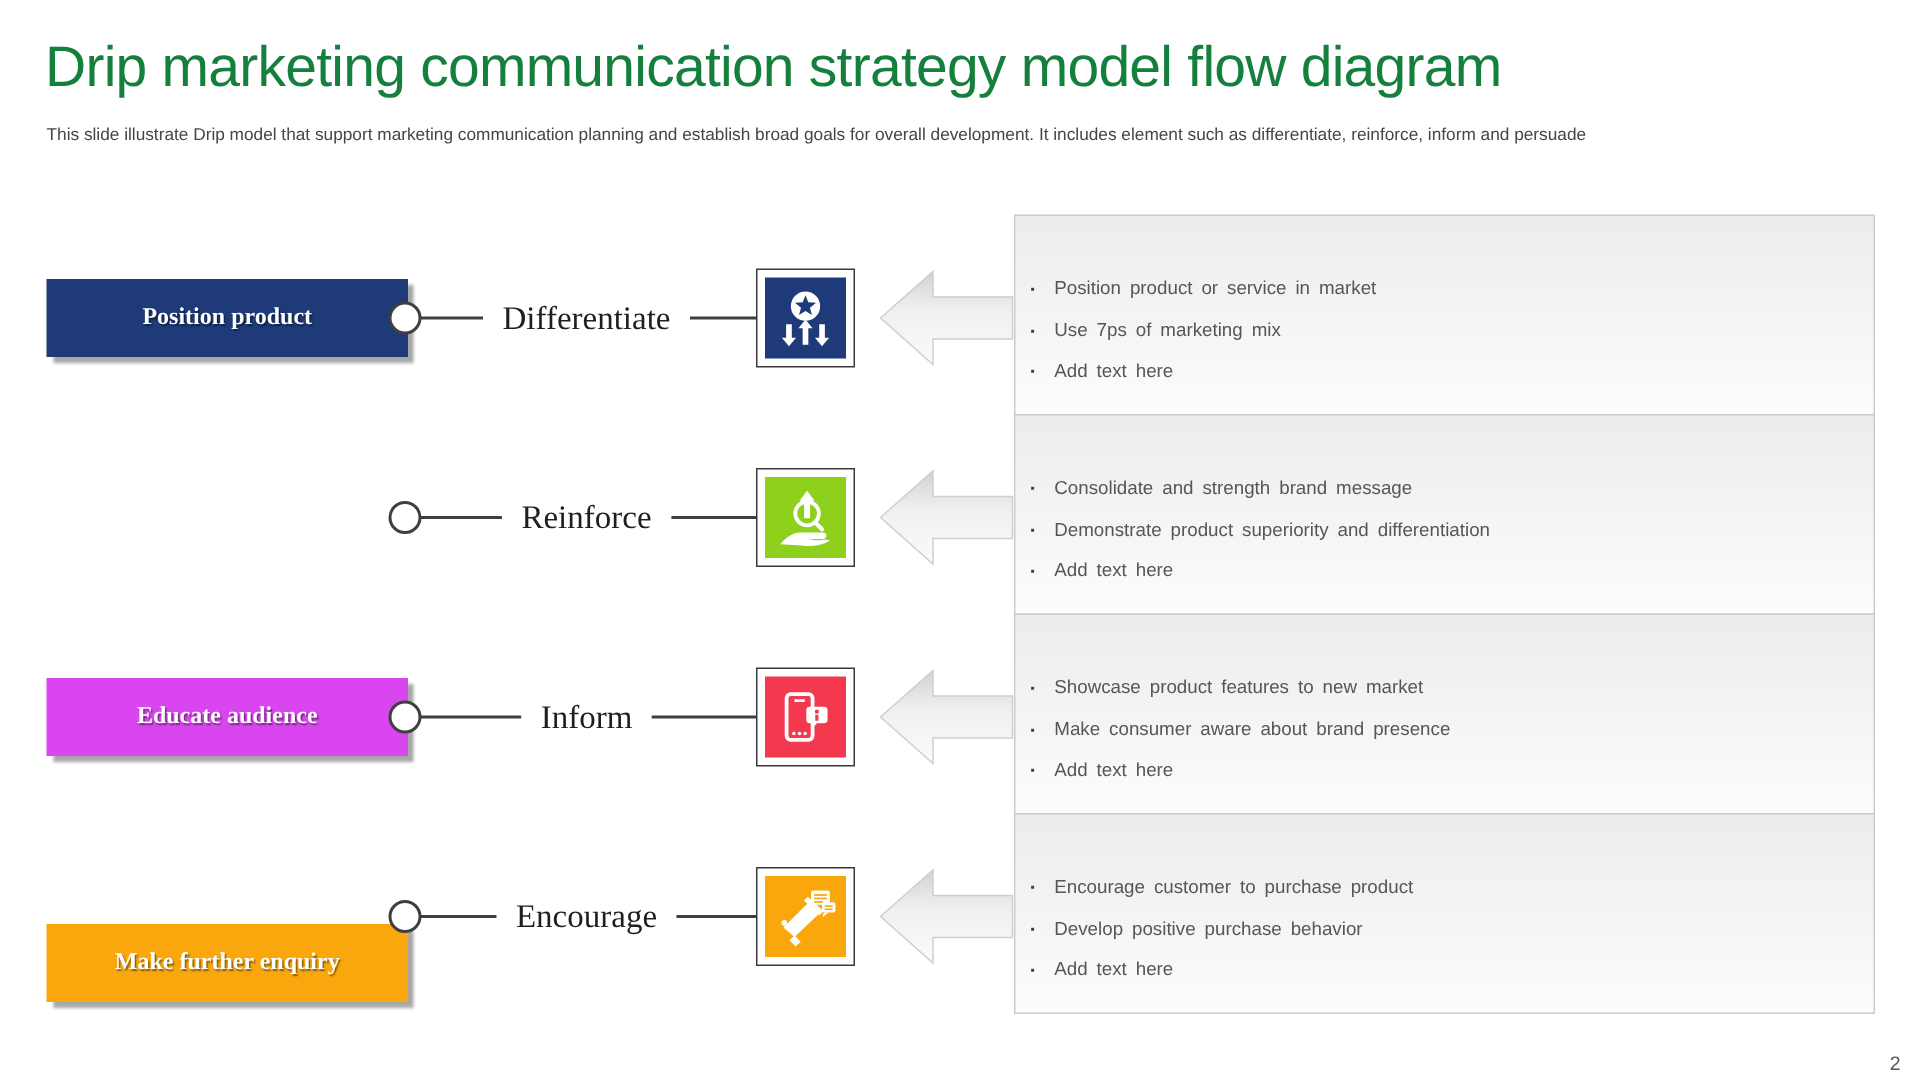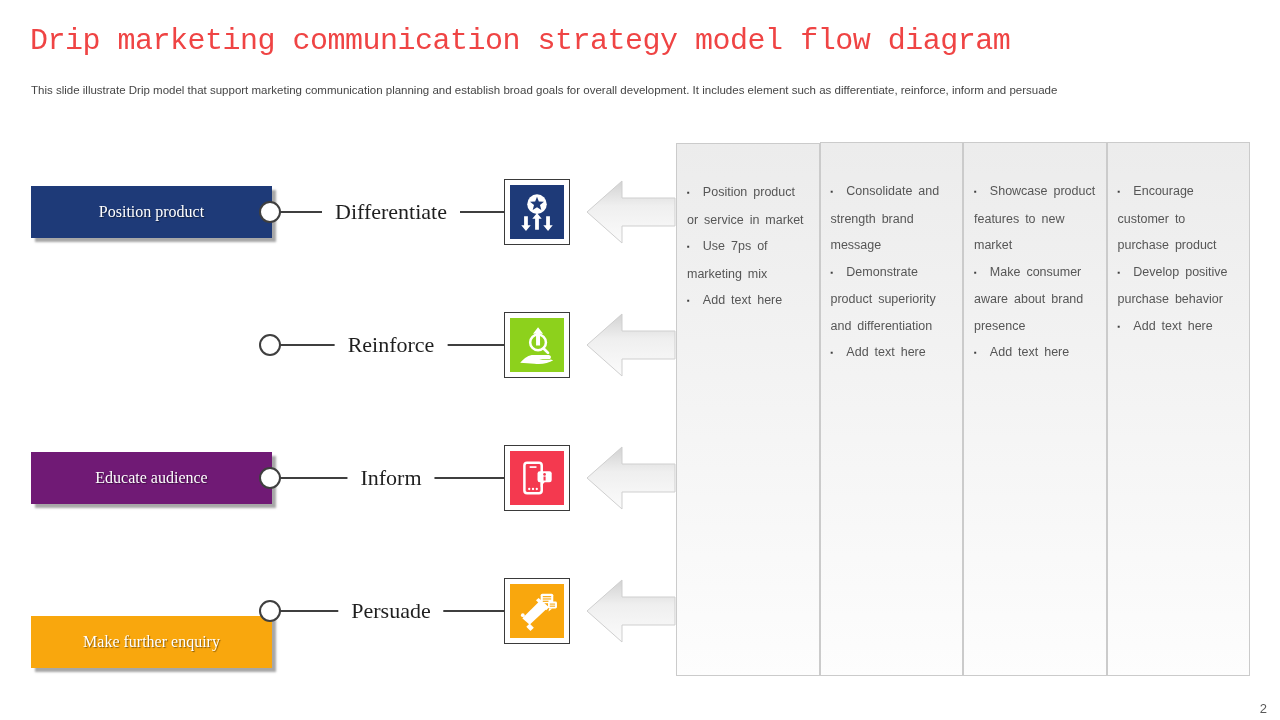--- a/index.html
+++ b/index.html
@@ -1,47 +1,47 @@
 <!DOCTYPE html>
 <html><head>
 <meta charset="utf-8">
 <style>
   * { margin: 0; padding: 0; box-sizing: border-box; }
   html,body { width: 1280px; height: 720px; background: #fff; overflow: hidden; }
   .slide { position: relative; width: 1280px; height: 720px; background: #fff;
            font-family: "Liberation Sans", sans-serif; }
 
-  .title { position: absolute; left: 30px; top: 24px; font-family: Liberation Mono, monospace;
-           font-size: 30px; font-weight: 400; color: #ef4444; letter-spacing: -0.5px; white-space: nowrap; }
+  .title { position: absolute; left: 30px; top: 24px; font-family: Liberation Sans, sans-serif;
+           font-size: 38px; font-weight: 400; color: #15803d; letter-spacing: -0.5px; white-space: nowrap; }
   .subtitle { position: absolute; left: 31px; top: 84px; font-size: 11.5px; color: #454545; white-space: nowrap; }
 
   .banner { position: absolute; left: 31px; width: 241px; height: 52px;
             display: flex; align-items: center; justify-content: center;
             box-shadow: 4px 4px 2px rgba(95,95,95,.55); }
-  .banner span { font-family: "Liberation Serif", serif; font-weight: 400; font-size: 16px;
+  .banner span { font-family: "Liberation Serif", serif; font-weight: 700; font-size: 16px;
                  color: #fff; text-shadow: 1px 1px 1px rgba(0,0,0,.45); }
 
   .node-circle { position: absolute; left: 259px; width: 22px; height: 22px; border-radius: 50%;
                  background: #fff; border: 2px solid #3f3f3f; z-index: 3; }
 
   .connector { position: absolute; left: 280px; width: 226px; height: 2px; background: #3f3f3f; z-index: 1; }
 
   .stage-label { position: absolute; left: 391px; transform: translate(-50%,-50%); z-index: 2;
                  background: #fff; padding: 2px 13px; font-family: "Liberation Serif", serif;
                  font-size: 22px; color: #1f1f1f; white-space: nowrap; }
 
   .icon-tile { position: absolute; left: 504px; width: 66px; height: 66px; background: #fff;
                border: 1px solid #3a3a3a; display: flex; align-items: center; justify-content: center; z-index: 2; }
   .icon-inner { width: 54px; height: 54px; display: flex; align-items: center; justify-content: center; }
   .icon-inner svg { width: 42px; height: 42px; }
 
   .arrow { position: absolute; left: 586px; width: 90px; height: 68px; z-index: 1; }
 
   .panels { position: absolute; left: 676px; top: 143px; width: 574px; height: 533px;
-            display: flex; }
+            display: flex; flex-direction: column; }
   .panel { flex: 1; border: 1px solid #cbcbcb; margin-top: -1px;
            background: linear-gradient(180deg, #ececec 0%, #f4f4f4 50%, #fdfdfd 100%); }
   .panel:first-child { margin-top: 0; }
   .panel ul { list-style: none; padding: 35px 10px 0 10px; }
   .panel li { font-size: 12.5px; color: #565656; line-height: 26.5px; word-spacing: 2.5px; }
   .panel li::before { content: "▪"; color: #3f3f3f; font-size: 8px; vertical-align: 1px; margin-right: 13px; }
 
   .footer { position: absolute; left: 0; right: 0; bottom: 8px; text-align: center;
             font-size: 11.5px; color: #555; }
   .page-num { position: absolute; right: 13px; bottom: 4px; font-size: 13px; color: #595959; }
@@ -92,21 +92,21 @@
         <line x1="26.5" y1="23.5" x2="30.5" y2="27.5" stroke="#fff" stroke-width="2.6" stroke-linecap="round"></line>
         <polygon fill="#fff" points="21,3 25.8,9.4 22.9,9.4 22.9,20.5 19.1,20.5 19.1,9.4 16.2,9.4"></polygon>
         <path fill="#fff" d="M4,37 C8,32 12.5,29.5 16.5,29.5 L31,29.5 C34,29.5 34,33.6 31,33.6 L22,33.6 C26,34.6 30,34.6 33,33.9 L35.5,34.6 C31,37.6 23.5,38.8 17.5,37.8 Z"></path>
       </svg>
     </div>
   </div>
   <svg class="arrow" style="top:311px" viewBox="0 0 90 68">
     <polygon points="1,34 36,3 36,20 89,20 89,48 36,48 36,65" fill="url(#arrowGrad)" stroke="#cfcfcf" stroke-width="1"></polygon>
   </svg>
 
-  <div class="banner" style="top: 452px; background-color: #701a75; --c: #f4394f;">
+  <div class="banner" style="top: 452px; background-color: #d946ef; --c: #f4394f;">
     <span>Educate audience</span>
   </div>
   <div class="node-circle" style="top:467px"></div>
   <div class="connector" style="top:477px"></div>
   <div class="stage-label" style="top:478px">Inform</div>
   <div class="icon-tile" style="top:445px">
     <div class="icon-inner" style="background-color: rgb(244, 57, 79); --c: #f4394f;">
       <svg viewBox="0 0 40 40">
         <rect x="8" y="5.5" width="16.5" height="29" rx="2.6" fill="none" stroke="#fff" stroke-width="2.4"></rect>
         <line x1="13" y1="9.6" x2="19.5" y2="9.6" stroke="#fff" stroke-width="1.6"></line>
@@ -122,21 +122,21 @@
   </div>
   <svg class="arrow" style="top:444px" viewBox="0 0 90 68">
     <polygon points="1,34 36,3 36,20 89,20 89,48 36,48 36,65" fill="url(#arrowGrad)" stroke="#cfcfcf" stroke-width="1"></polygon>
   </svg>
 
   <div class="banner" style="top: 616px; background-color: rgb(249, 167, 13); --c: #f9a70d;">
     <span>Make further enquiry</span>
   </div>
   <div class="node-circle" style="top:600px"></div>
   <div class="connector" style="top:610px"></div>
-  <div class="stage-label" style="top:611px">Persuade</div>
+  <div class="stage-label" style="top:611px">Encourage</div>
   <div class="icon-tile" style="top:578px">
     <div class="icon-inner" style="background-color: rgb(249, 167, 13); --c: #f9a70d;">
       <svg viewBox="0 0 40 40">
         <polygon fill="#fff" points="6,27 23,10 29,18 13,33"></polygon>
         <polygon fill="#fff" points="21.5,7.5 31.5,16.5 28.8,19.2 19,9.8"></polygon>
         <polygon fill="#fff" points="13,32 17,36 13.8,39 9.8,35"></polygon>
         <circle cx="6.5" cy="24" r="1.8" fill="#fff"></circle>
         <rect x="23.5" y="3.5" width="12" height="9" rx="1.6" fill="#fff"></rect>
         <rect x="25.5" y="5.8" width="8" height="1.1" fill="var(--c)"></rect>
         <rect x="25.5" y="8" width="8" height="1.1" fill="var(--c)"></rect>

